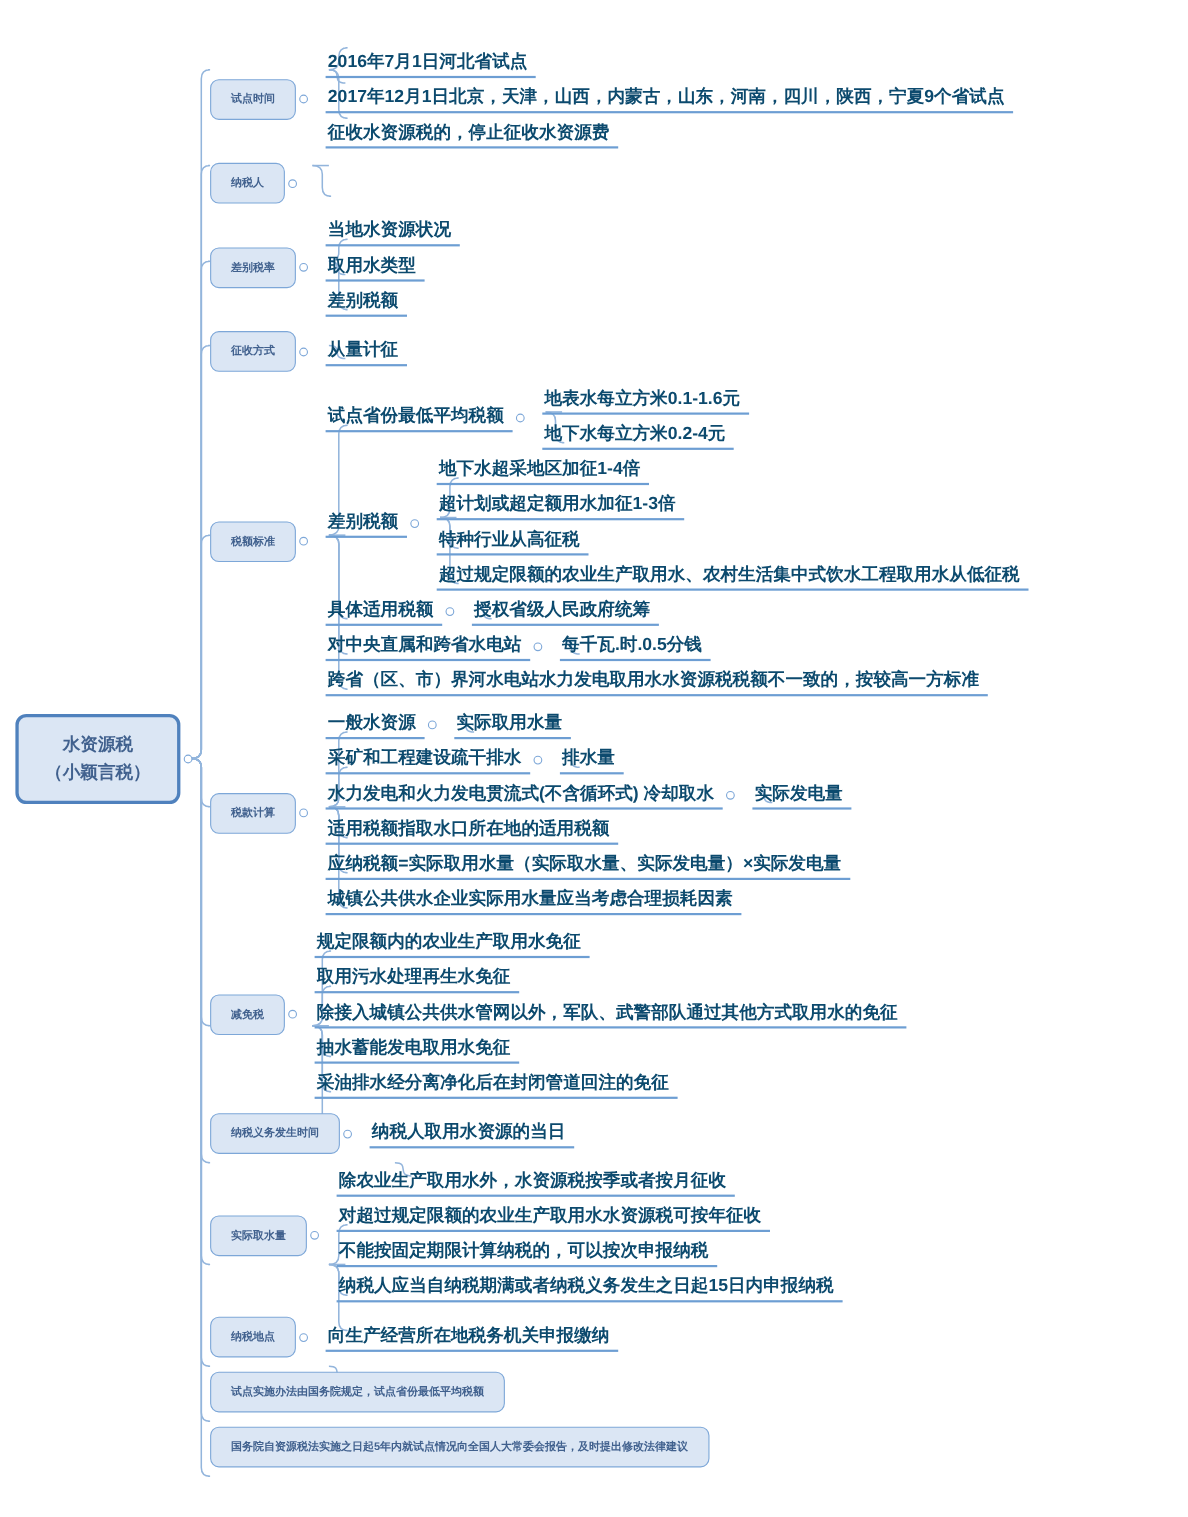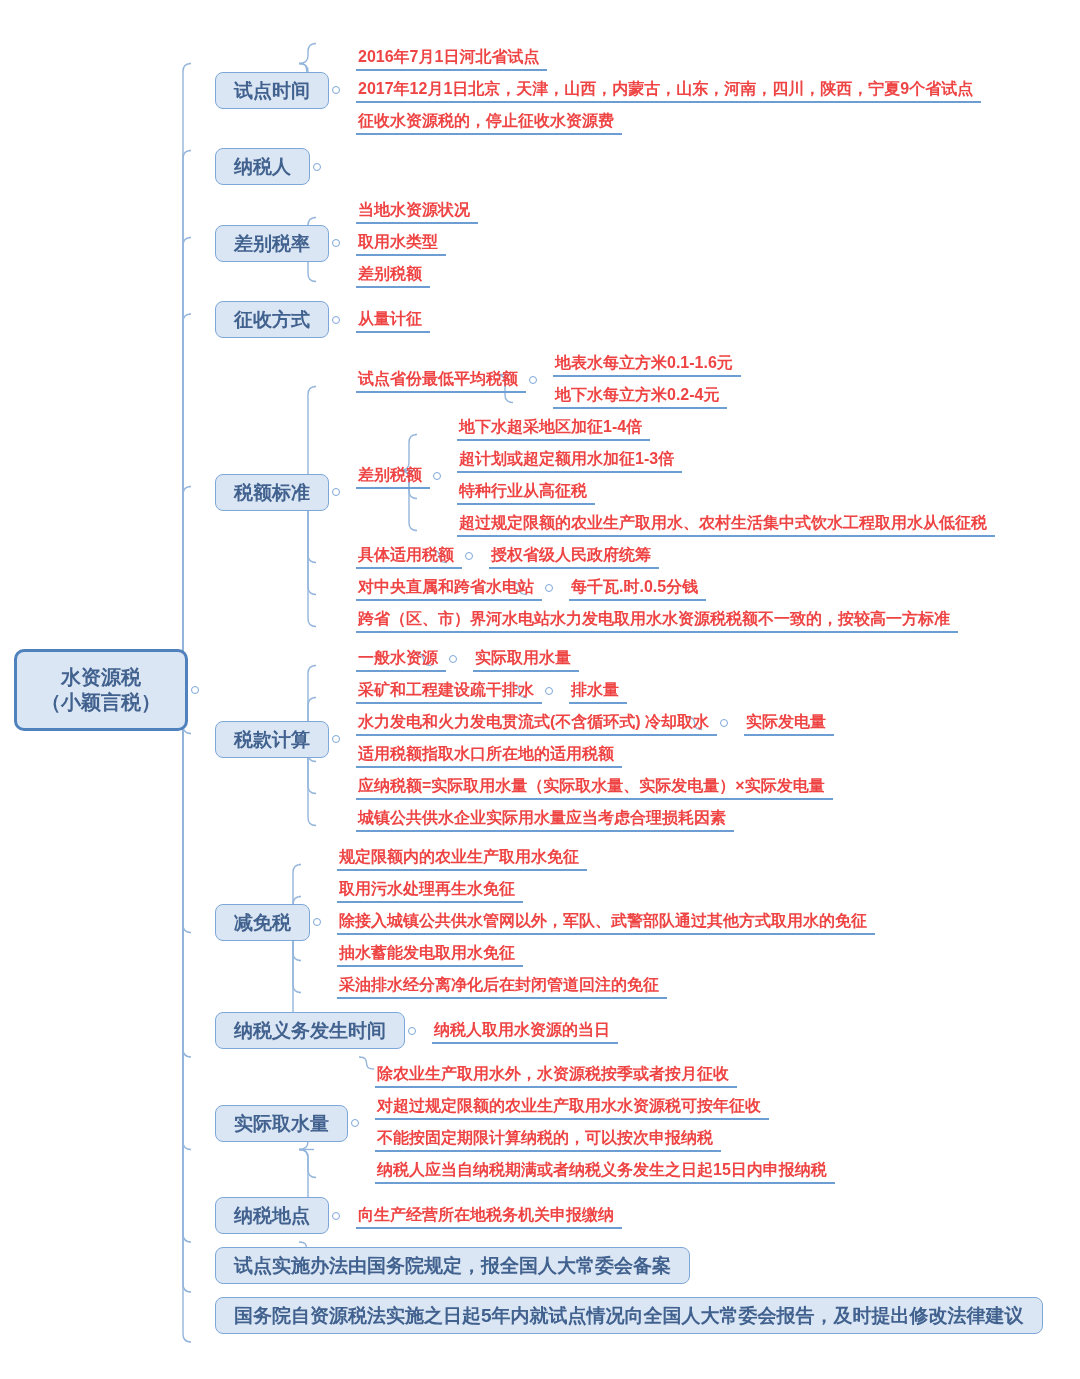--- a/index.html
+++ b/index.html
@@ -11,32 +11,32 @@
   #connectors { position:absolute; left:0; top:0; z-index:0; pointer-events:none; }
   .mindmap {
     position:relative; z-index:1; display:flex; align-items:center;
     min-height:1379px; padding:10px 0 10px 14px;
   }
   .branch { display:flex; align-items:center; }
   .node { flex-shrink:0; }
   .children { display:flex; flex-direction:column; gap:6px; margin-left:16px; }
   .root-children { gap:13px; }
   .leaf {
-    font-size:16px; font-weight:600; color:#ef4444; line-height:20px;
+    font-size:16px; font-weight:600; color:#0c4a6e; line-height:20px;
     padding:2px 8px 2px 2px; white-space:nowrap;
     border-bottom:2px solid var(--underline,#6d9ed3);
   }
   .box {
-    font-size:19px; font-weight:700; color:var(--box-text,#41618e);
+    font-size:10px; font-weight:700; color:var(--box-text,#41618e);
     background:var(--box-fill,#dbe6f4);
     border:1.5px solid var(--box-border,#7da7d8);
     border-radius:8px; padding:7px 18px; line-height:21px; white-space:nowrap;
   }
   .root-box {
-    font-size:20px; font-weight:700; color:var(--box-text,#41618e);
+    font-size:16px; font-weight:700; color:var(--box-text,#41618e);
     background:var(--box-fill,#dbe6f4);
     border:3px solid var(--accent,#4f81bd);
     border-radius:10px; padding:13px 24px; line-height:25px; text-align:center;
     white-space:nowrap;
   }
   .toggle {
     width:8px; height:8px; border:1px solid var(--box-border,#7da7d8);
     border-radius:50%; background:#fff; flex-shrink:0; margin-left:3px;
   }
 </style>
@@ -313,21 +313,21 @@
         <div class="node box">纳税地点</div>
         <span class="toggle"></span>
         <div class="children">
           <div class="branch">
               <div class="node leaf">向生产经营所在地税务机关申报缴纳</div>
             </div>
         </div>
       </div>
 
       <div class="branch">
-        <div class="node box">试点实施办法由国务院规定，报全国人大常委会备案</div>
+        <div class="node box">试点实施办法由国务院规定，试点省份最低平均税额</div>
       </div>
 
       <div class="branch">
         <div class="node box">国务院自资源税法实施之日起5年内就试点情况向全国人大常委会报告，及时提出修改法律建议</div>
       </div>
 
     </div>
   </div>
 </div>
 

